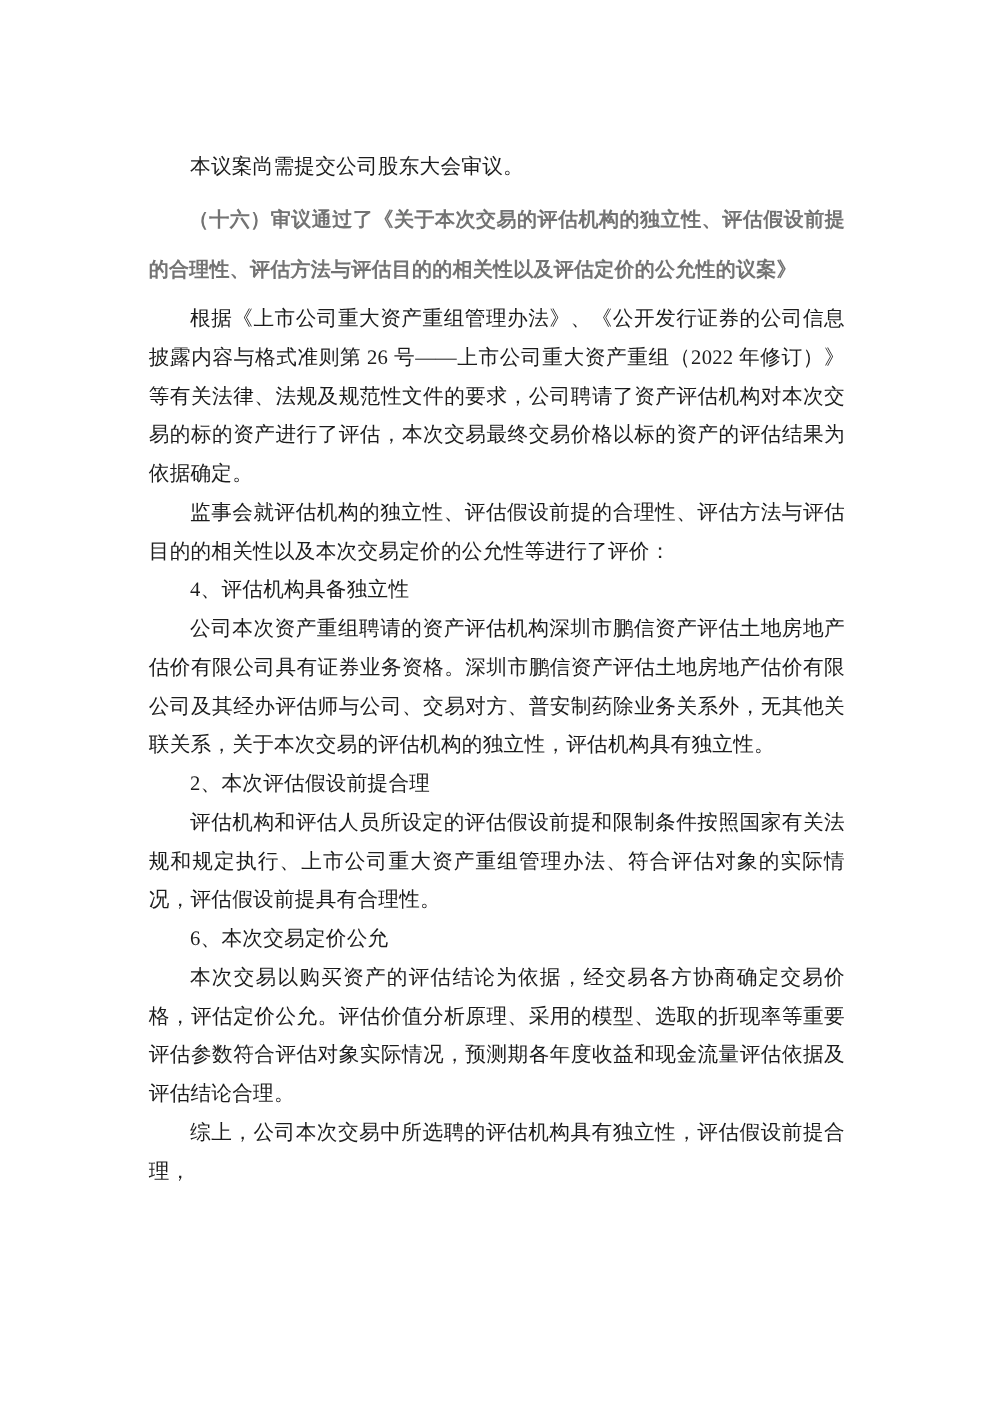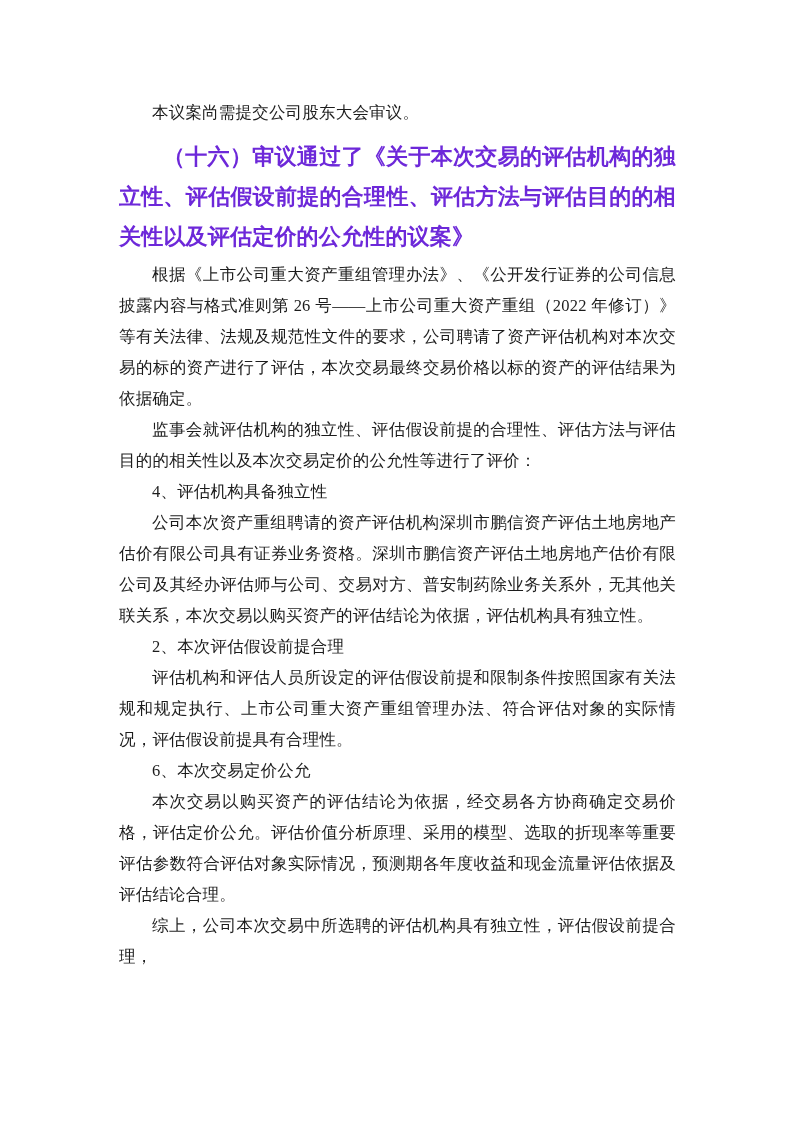--- a/index.html
+++ b/index.html
@@ -8,56 +8,57 @@
     background: #ffffff;
   }
   .page {
     position: relative;
     width: 793px;
     height: 1006px;
     background: #ffffff;
     overflow: hidden;
     font-family: "Liberation Serif", "DejaVu Serif", serif;
     color: #1c1c1c;
+    margin-top: 20px;
   }
   .content {
     position: absolute;
     left: 119px;
     top: 97px;
     width: 557px;
   }
   .para {
     margin: 0;
     font-size: 16.5px;
     line-height: 31px;
     text-indent: 2em;
     text-align: justify;
     letter-spacing: 0.2px;
   }
   .heading {
     margin: 9px 0 2px 0;
-    font-size: 22px;
+    font-size: 16px;
     line-height: 40px;
     font-weight: bold;
     text-indent: 2em;
     text-align: justify;
     letter-spacing: 0.2px;
-    color: #6d28d9;
+    color: #737373;
   }
 </style>
 </head>
 <body>
 
 <div class="page">
   <div class="content">
     <p class="para">本议案尚需提交公司股东大会审议。</p>
     <p class="heading">（十六）审议通过了《关于本次交易的评估机构的独立性、评估假设前提的合理性、评估方法与评估目的的相关性以及评估定价的公允性的议案》</p>
     <p class="para">根据《上市公司重大资产重组管理办法》、《公开发行证券的公司信息披露内容与格式准则第 26 号——上市公司重大资产重组（2022 年修订）》等有关法律、法规及规范性文件的要求，公司聘请了资产评估机构对本次交易的标的资产进行了评估，本次交易最终交易价格以标的资产的评估结果为依据确定。</p>
     <p class="para">监事会就评估机构的独立性、评估假设前提的合理性、评估方法与评估目的的相关性以及本次交易定价的公允性等进行了评价：</p>
     <p class="para">4、评估机构具备独立性</p>
-    <p class="para">公司本次资产重组聘请的资产评估机构深圳市鹏信资产评估土地房地产估价有限公司具有证券业务资格。深圳市鹏信资产评估土地房地产估价有限公司及其经办评估师与公司、交易对方、普安制药除业务关系外，无其他关联关系，本次交易以购买资产的评估结论为依据，评估机构具有独立性。</p>
+    <p class="para">公司本次资产重组聘请的资产评估机构深圳市鹏信资产评估土地房地产估价有限公司具有证券业务资格。深圳市鹏信资产评估土地房地产估价有限公司及其经办评估师与公司、交易对方、普安制药除业务关系外，无其他关联关系，关于本次交易的评估机构的独立性，评估机构具有独立性。</p>
     <p class="para">2、本次评估假设前提合理</p>
     <p class="para">评估机构和评估人员所设定的评估假设前提和限制条件按照国家有关法规和规定执行、上市公司重大资产重组管理办法、符合评估对象的实际情况，评估假设前提具有合理性。</p>
     <p class="para">6、本次交易定价公允</p>
     <p class="para">本次交易以购买资产的评估结论为依据，经交易各方协商确定交易价格，评估定价公允。评估价值分析原理、采用的模型、选取的折现率等重要评估参数符合评估对象实际情况，预测期各年度收益和现金流量评估依据及评估结论合理。</p>
     <p class="para">综上，公司本次交易中所选聘的评估机构具有独立性，评估假设前提合理，</p>
   </div>
 </div>
 
 </body></html>

